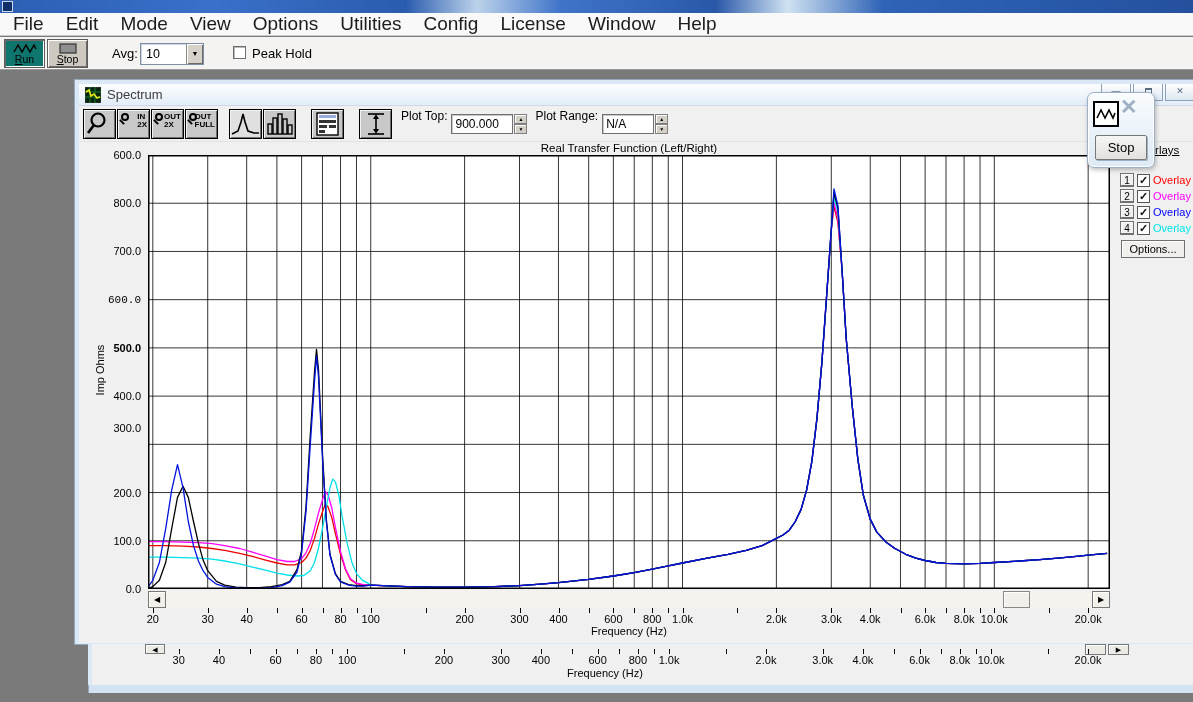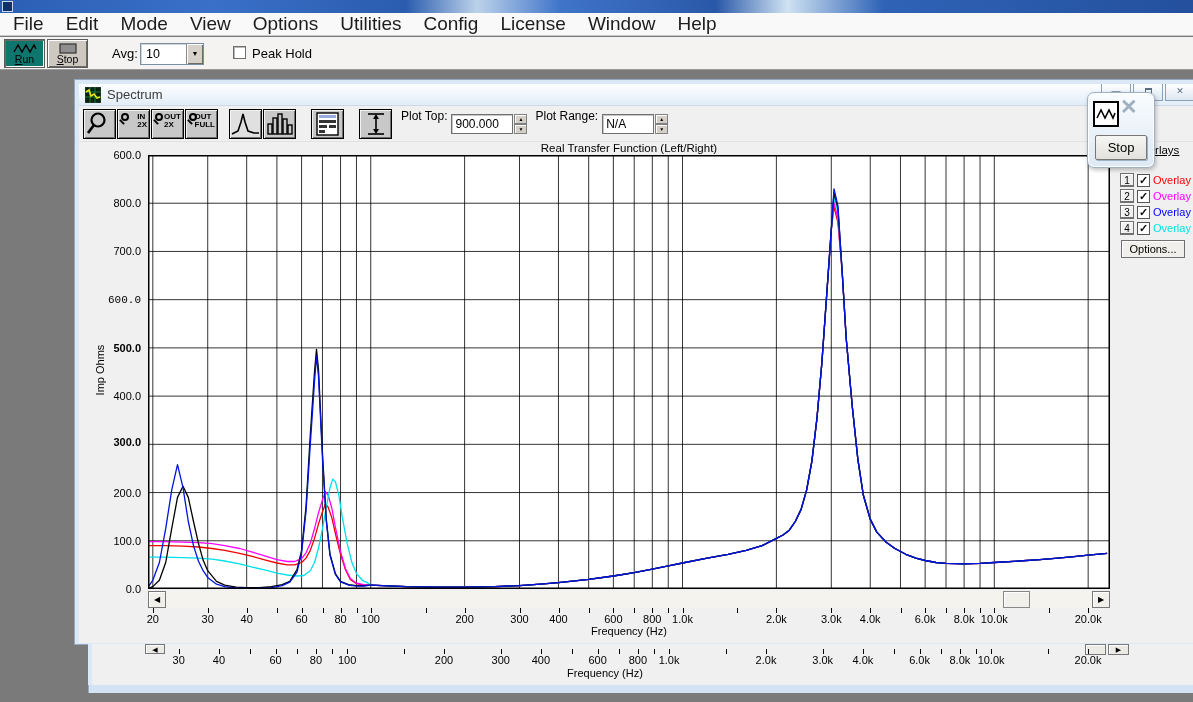--- a/index.html
+++ b/index.html
@@ -240,21 +240,21 @@
         </span>
     </div>
 
     <div class="chart-area">
       <div class="chart-title">Real Transfer Function (Left/Right)</div>
       <div class="ylabel">Imp Ohms</div>
       <div id="y-ticks">
           <div class="ytick" style="top: 428px;">0.0</div>
           <div class="ytick" style="top: 379.778px;">100.0</div>
           <div class="ytick" style="top: 331.556px;">200.0</div>
-          <div class="ytick" style="top: 281px; font-weight: bold;">300.0</div>
+          <div class="ytick" style="top: 267px;">300.0</div>
           <div class="ytick" style="top: 235.111px;">400.0</div>
           <div class="ytick" style="top: 186.889px; font-weight: bold;">500.0</div>
           <div class="ytick" style="top: 138.667px; font-family: Liberation Mono, monospace;">600.0</div>
           <div class="ytick" style="top: 90.4444px;">700.0</div>
           <div class="ytick" style="top: 42.2222px;">800.0</div>
           <div class="ytick" style="top: -6px;">600.0</div>
         </div>
       <svg id="plot-svg" width="962" height="434" viewBox="0 0 962 434">
           <line x1="4.824071837163515" y1="0" x2="4.824071837163515" y2="434" stroke="#000" stroke-width="0.8"></line>
           <line x1="59.725777174832224" y1="0" x2="59.725777174832224" y2="434" stroke="#000" stroke-width="0.8"></line>

